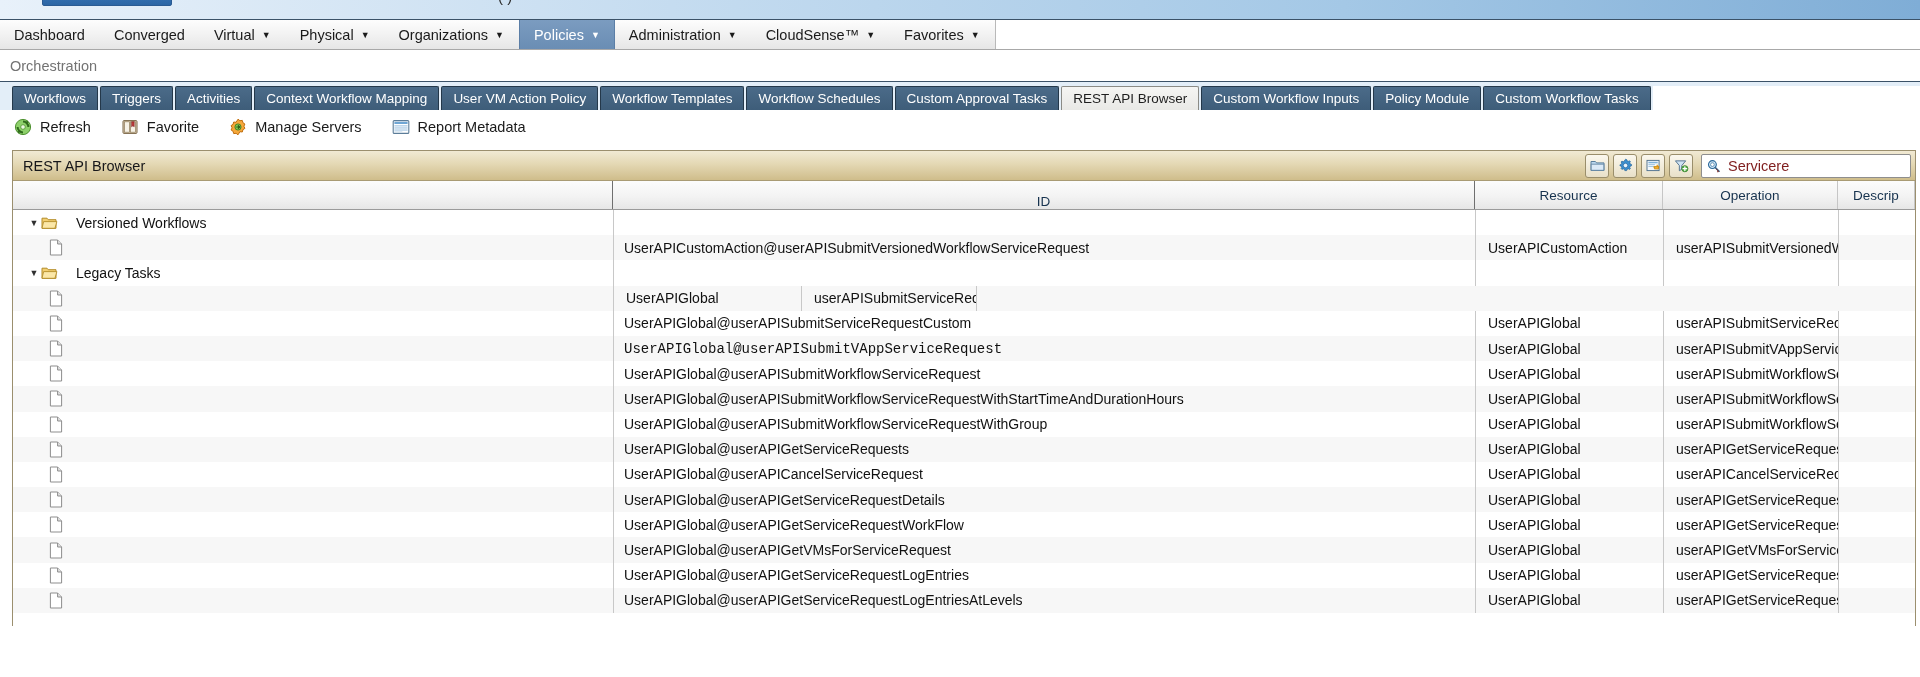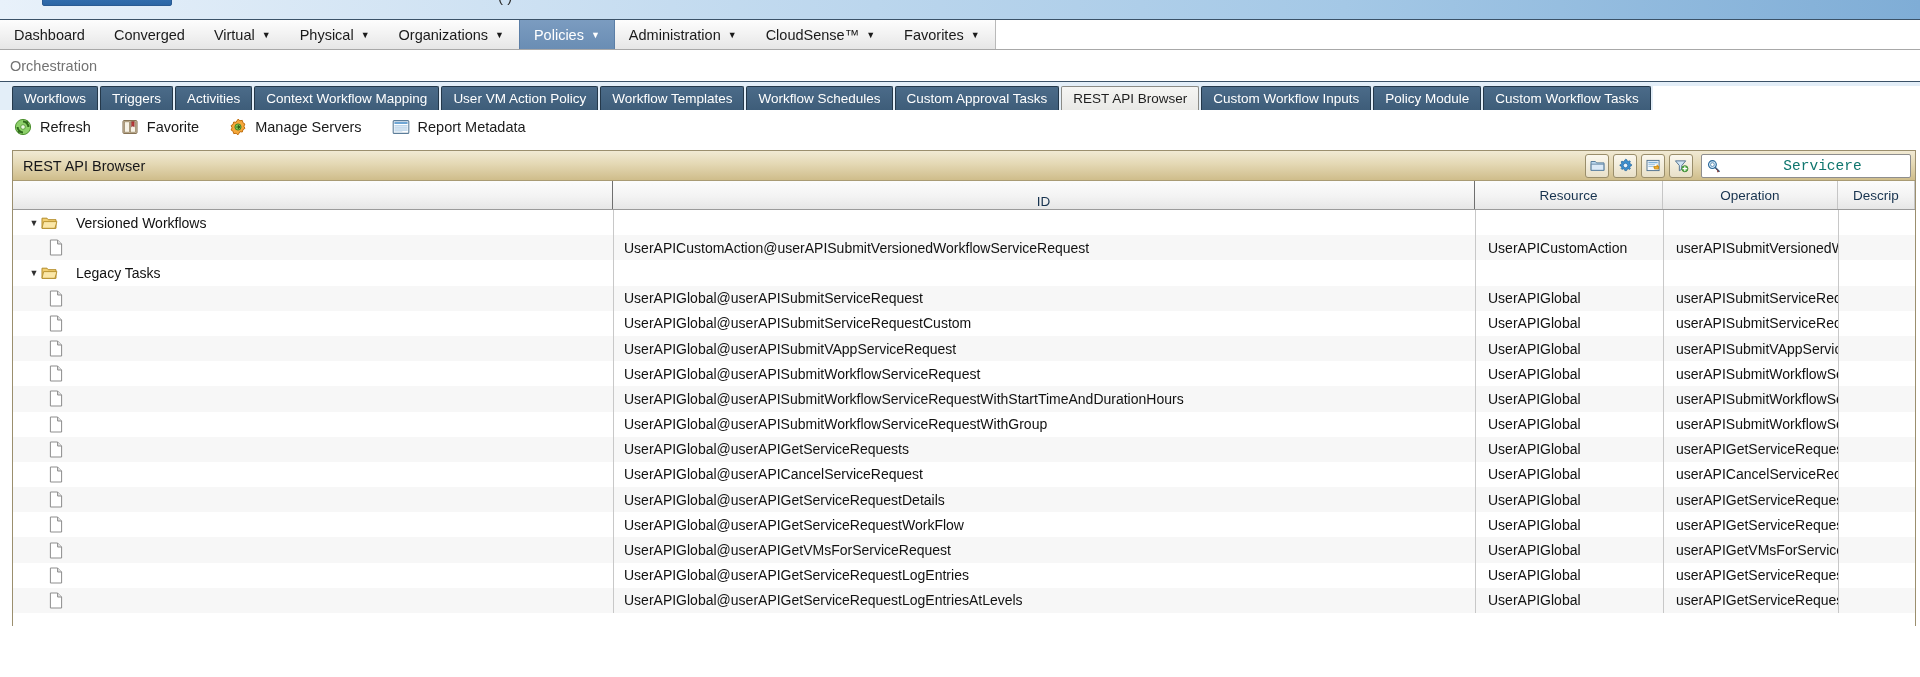--- a/index.html
+++ b/index.html
@@ -170,26 +170,25 @@
     width: 210px;
     background: #ffffff;
     border: 1px solid #8e8e8e;
     border-radius: 2px;
     margin-left: 4px;
     padding: 0 4px;
   }
   .search-wrap input {
     border: none; outline: none;
     flex: 1;
-    font-family: Liberation Mono, monospace;
+    font-family: Liberation Sans, sans-serif;
     font-size: 14.5px;
-    color: #0f766e;
+    color: #7f1d1d;
     background: transparent;
     padding-left: 6px;
-    text-align: center;
   }
 
   
   .grid { width: 100%; }
   .grid-head {
     display: flex;
     height: 29px;
     background: linear-gradient(to bottom, #fcfcfc 0%, #f3f3f3 55%, #e6e6e6 100%);
     border-bottom: 1px solid #9a9a9a;
   }
@@ -535,23 +534,20 @@
             <span class="tw">
               <span class="indent"></span>
               <span style="display: inline-flex;">
                 <svg width="14" height="17" viewBox="0 0 14 17">
     <path d="M1.4 1h7.2l4 4v11H1.4z" fill="#ffffff" stroke="#8d8d8d" stroke-width="1"></path>
     <path d="M8.6 1v4h4" fill="#e2e2e2" stroke="#8d8d8d" stroke-width="1"></path>
                 </svg>
               </span>
             </span>
           </div>
-          <div class="cell c-id" style="flex: 0 0 862px;">
-            <span>UserAPIGlobal@userAPISubmitServiceRequest</span>
-          </div>
           <div class="cell c-res" style="flex: 0 0 188px;">
             <span>UserAPIGlobal</span>
           </div>
           <div class="cell c-op" style="flex: 0 0 175px;">
             <span>userAPISubmitServiceReq</span>
           </div>
           <div class="cell c-desc" style="flex: 1 1 auto;">
             <span></span>
           </div>
         </div>
@@ -585,21 +581,21 @@
             <span class="tw">
               <span class="indent"></span>
               <span style="display: inline-flex;">
                 <svg width="14" height="17" viewBox="0 0 14 17">
     <path d="M1.4 1h7.2l4 4v11H1.4z" fill="#ffffff" stroke="#8d8d8d" stroke-width="1"></path>
     <path d="M8.6 1v4h4" fill="#e2e2e2" stroke="#8d8d8d" stroke-width="1"></path>
                 </svg>
               </span>
             </span>
           </div>
-          <div class="cell c-id" style="flex: 0 0 862px;">
+          <div class="cell c-id" style="flex: 0 0 862px; font-family: Liberation Mono, monospace;">
             <span>UserAPIGlobal@userAPISubmitVAppServiceRequest</span>
           </div>
           <div class="cell c-res" style="flex: 0 0 188px;">
             <span>UserAPIGlobal</span>
           </div>
           <div class="cell c-op" style="flex: 0 0 175px;">
             <span>userAPISubmitVAppServic</span>
           </div>
           <div class="cell c-desc" style="flex: 1 1 auto;">
             <span></span>

